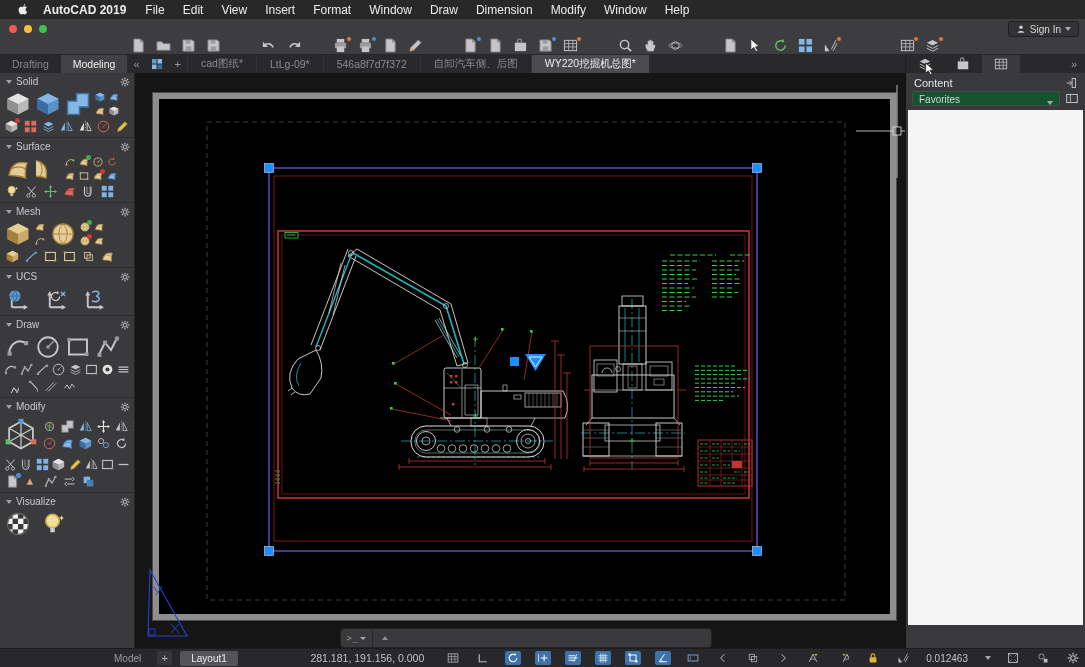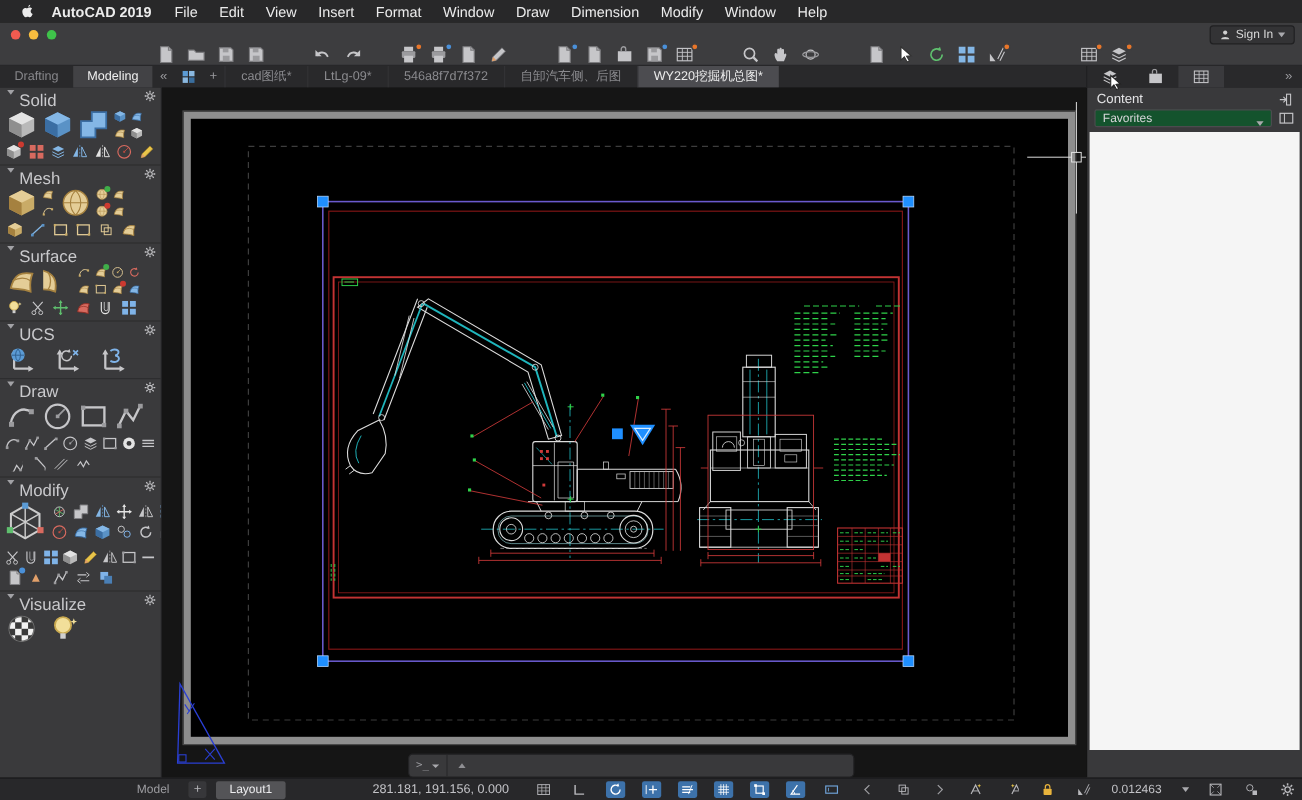--- a/index.html
+++ b/index.html
@@ -37,21 +37,21 @@
 .dtab{display:flex;align-items:center;padding:0 13px;border-left:1px solid #323235;color:#8a8a8e;white-space:nowrap}
 .dtab.active{background:#4c4c50;color:#ececec}
 .palette-tabs{margin-left:auto;display:flex;align-items:stretch;width:180px;border-left:1px solid #202022}
 .ptab{flex:0 0 38px;display:flex;align-items:center;justify-content:center}
 .ptab svg{width:14px;height:14px}
 .ptab.sel{background:#3a3a3d}
 .chev{margin-left:auto;display:flex;align-items:center;padding:0 8px;color:#9a9a9e;font-size:11px}
 
 .sidebar{position:absolute;top:73px;left:0;width:135px;bottom:19px;background:#3a3a3c;border-right:1px solid #232325;overflow:hidden}
 .panel{border-bottom:1px solid #2d2d2f;padding:2px 4px 3px}
-.phead{display:flex;align-items:flex-start;height:13px;font-size:14px;color:#c9c9cc;gap:4px}
+.phead{display:flex;align-items:center;height:13px;font-size:10px;color:#c9c9cc;gap:4px}
 .tri{width:0;height:0;border-left:3.5px solid transparent;border-right:3.5px solid transparent;border-top:4.5px solid #a2a2a6;margin-left:2px}
 .pgear{margin-left:auto;display:flex}
 .pgear svg{width:10px;height:10px}
 .prow{display:flex;align-items:center;gap:3px;margin-top:2px}
 .pcol{display:flex;flex-direction:column;gap:2px}
 .prow2{display:flex;gap:2px}
 .cell{position:relative;display:flex;align-items:center;justify-content:center}
 .cell.big{width:27px;height:27px}.cell.big svg{width:24px;height:24px}
 .cell.sm{width:16px;height:15px}.cell.sm svg{width:13px;height:13px}
 .cell.xs{width:12px;height:12px}.cell.xs svg{width:10px;height:10px}
@@ -651,20 +651,124 @@
           <svg>
             <use href="#i-pencil"></use>
           </svg>
         </span>
     </div>
   </div>
 
   <div class="panel">
     <div class="phead">
       <span class="tri"></span>
+      <span>Surface</span>
+      <span class="pgear">
+          <svg class="grayi">
+            <use href="#i-gear"></use>
+          </svg>
+        </span>
+    </div>
+    <div class="prow">
+      <span class="cell big">
+          <svg class="tani">
+            <use href="#i-quad"></use>
+          </svg>
+        </span>
+      <span class="cell big">
+          <svg class="tani">
+            <use href="#i-quad" transform="rotate(90 8 8)"></use>
+          </svg>
+        </span>
+      <span class="pcol">
+        <span class="prow2">
+          <span class="cell xs">
+              <svg class="tani">
+                <use href="#i-arc"></use>
+              </svg>
+            </span>
+          <span class="cell xs">
+              <svg class="tani">
+                <use href="#i-quad"></use>
+              </svg>
+              <i class="bdg g"></i>
+            </span>
+          <span class="cell xs">
+              <svg class="tani">
+                <use href="#i-circle"></use>
+              </svg>
+            </span>
+          <span class="cell xs">
+              <svg class="redi">
+                <use href="#i-rotcircle"></use>
+              </svg>
+            </span>
+        </span>
+        <span class="prow2">
+          <span class="cell xs">
+              <svg class="tani">
+                <use href="#i-quad"></use>
+              </svg>
+            </span>
+          <span class="cell xs">
+              <svg class="tani">
+                <use href="#i-rect"></use>
+              </svg>
+            </span>
+          <span class="cell xs">
+              <svg class="tani">
+                <use href="#i-quad"></use>
+              </svg>
+              <i class="bdg r"></i>
+            </span>
+          <span class="cell xs">
+              <svg class="bluei">
+                <use href="#i-quad"></use>
+              </svg>
+            </span>
+        </span>
+      </span>
+    </div>
+    <div class="prow">
+      <span class="cell sm">
+          <svg>
+            <use href="#i-bulb"></use>
+          </svg>
+        </span>
+      <span class="cell sm">
+          <svg class="grayi">
+            <use href="#i-scissors"></use>
+          </svg>
+        </span>
+      <span class="cell sm">
+          <svg class="greeni">
+            <use href="#i-move"></use>
+          </svg>
+        </span>
+      <span class="cell sm">
+          <svg class="redi">
+            <use href="#i-quad"></use>
+          </svg>
+        </span>
+      <span class="cell sm">
+          <svg class="white">
+            <use href="#i-offset"></use>
+          </svg>
+        </span>
+      <span class="cell sm">
+          <svg>
+            <use href="#i-grid4"></use>
+          </svg>
+        </span>
+    </div>
+  </div>
+
+  <div class="panel">
+    <div class="phead">
+      <span class="tri"></span>
       <span>Mesh</span>
       <span class="pgear">
           <svg class="grayi">
             <use href="#i-gear"></use>
           </svg>
         </span>
     </div>
     <div class="prow">
       <span class="cell big">
           <svg class="tani">
@@ -739,124 +843,20 @@
           </svg>
         </span>
       <span class="cell sm">
           <svg class="tani">
             <use href="#i-selcycle"></use>
           </svg>
         </span>
       <span class="cell sm">
           <svg class="tani">
             <use href="#i-quad"></use>
-          </svg>
-        </span>
-    </div>
-  </div>
-
-  <div class="panel">
-    <div class="phead">
-      <span class="tri"></span>
-      <span>Surface</span>
-      <span class="pgear">
-          <svg class="grayi">
-            <use href="#i-gear"></use>
-          </svg>
-        </span>
-    </div>
-    <div class="prow">
-      <span class="cell big">
-          <svg class="tani">
-            <use href="#i-quad"></use>
-          </svg>
-        </span>
-      <span class="cell big">
-          <svg class="tani">
-            <use href="#i-quad" transform="rotate(90 8 8)"></use>
-          </svg>
-        </span>
-      <span class="pcol">
-        <span class="prow2">
-          <span class="cell xs">
-              <svg class="tani">
-                <use href="#i-arc"></use>
-              </svg>
-            </span>
-          <span class="cell xs">
-              <svg class="tani">
-                <use href="#i-quad"></use>
-              </svg>
-              <i class="bdg g"></i>
-            </span>
-          <span class="cell xs">
-              <svg class="tani">
-                <use href="#i-circle"></use>
-              </svg>
-            </span>
-          <span class="cell xs">
-              <svg class="redi">
-                <use href="#i-rotcircle"></use>
-              </svg>
-            </span>
-        </span>
-        <span class="prow2">
-          <span class="cell xs">
-              <svg class="tani">
-                <use href="#i-quad"></use>
-              </svg>
-            </span>
-          <span class="cell xs">
-              <svg class="tani">
-                <use href="#i-rect"></use>
-              </svg>
-            </span>
-          <span class="cell xs">
-              <svg class="tani">
-                <use href="#i-quad"></use>
-              </svg>
-              <i class="bdg r"></i>
-            </span>
-          <span class="cell xs">
-              <svg class="bluei">
-                <use href="#i-quad"></use>
-              </svg>
-            </span>
-        </span>
-      </span>
-    </div>
-    <div class="prow">
-      <span class="cell sm">
-          <svg>
-            <use href="#i-bulb"></use>
-          </svg>
-        </span>
-      <span class="cell sm">
-          <svg class="grayi">
-            <use href="#i-scissors"></use>
-          </svg>
-        </span>
-      <span class="cell sm">
-          <svg class="greeni">
-            <use href="#i-move"></use>
-          </svg>
-        </span>
-      <span class="cell sm">
-          <svg class="redi">
-            <use href="#i-quad"></use>
-          </svg>
-        </span>
-      <span class="cell sm">
-          <svg class="white">
-            <use href="#i-offset"></use>
-          </svg>
-        </span>
-      <span class="cell sm">
-          <svg>
-            <use href="#i-grid4"></use>
           </svg>
         </span>
     </div>
   </div>
 
   <div class="panel">
     <div class="phead">
       <span class="tri"></span>
       <span>UCS</span>
       <span class="pgear">

